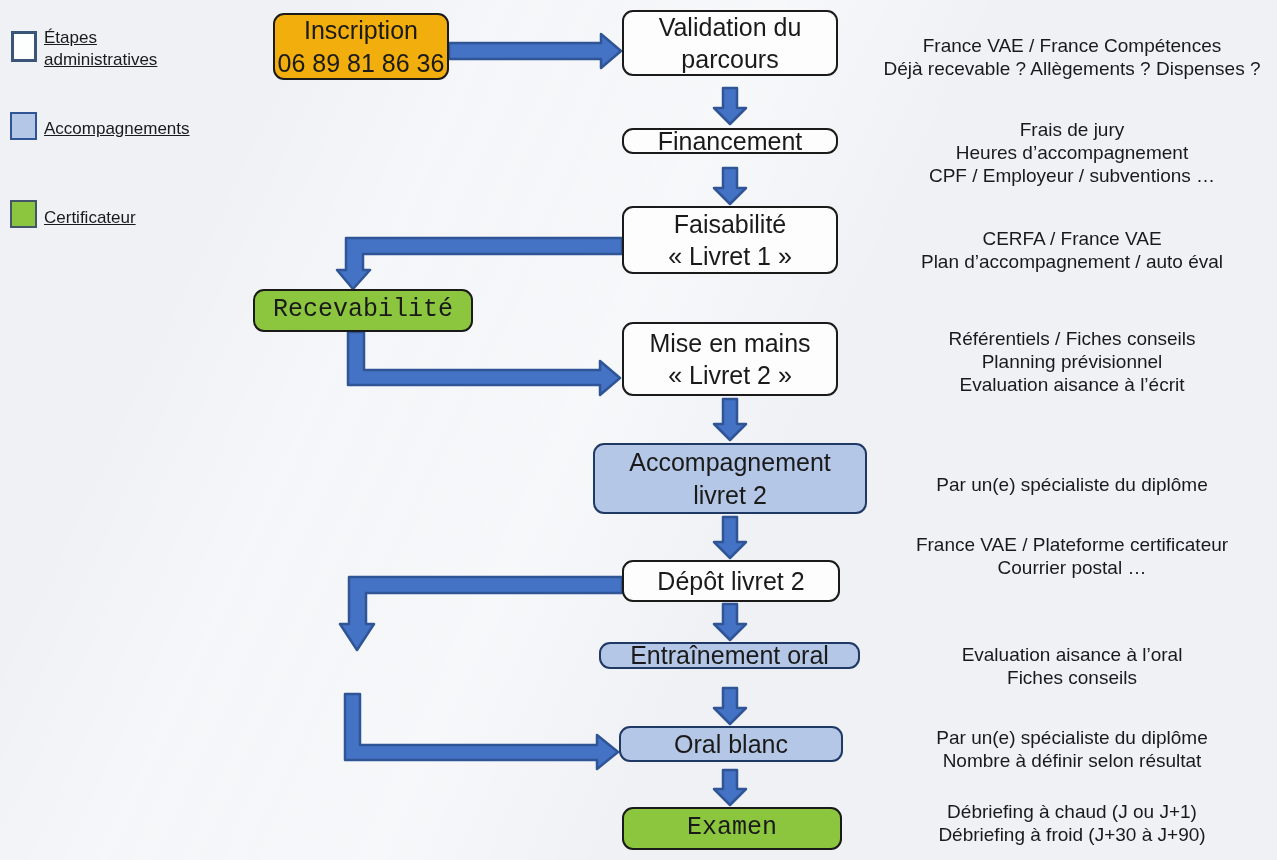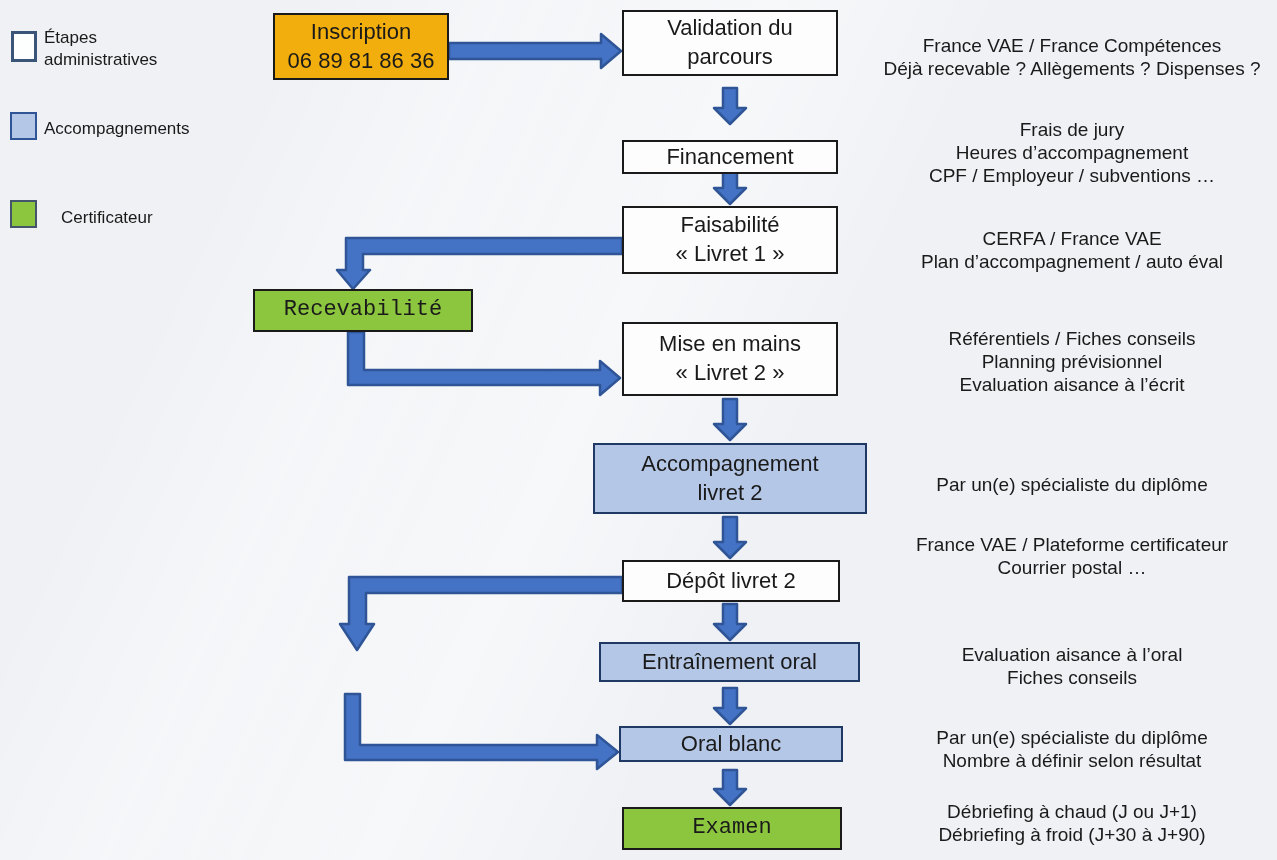--- a/index.html
+++ b/index.html
@@ -16,40 +16,40 @@
     background:
       linear-gradient(115deg, rgba(255,255,255,0) 30%, rgba(255,255,255,.5) 46%, rgba(255,255,255,0) 60%),
       linear-gradient(295deg, rgba(255,255,255,0) 55%, rgba(255,255,255,.4) 70%, rgba(255,255,255,0) 82%),
       var(--background);
   }
   .stage{position:absolute;inset:0;}
   svg.arrows{position:absolute;left:0;top:0;}
   polygon.arrow{fill:var(--arrow-fill);stroke:var(--arrow-stroke);stroke-width:2.5;stroke-linejoin:round;}
   .node{
     position:absolute;display:flex;flex-direction:column;align-items:center;justify-content:center;
-    text-align:left;font-size:22px;line-height:1.3;box-sizing:border-box;
+    text-align:left;font-size:25px;line-height:1.3;box-sizing:border-box;border-radius:11px;
   }
   .node span{display:block;}
   .node span:empty{display:none;}
   .node.admin{background:var(--admin-fill);border:2px solid var(--admin-border);}
   .node.accompagnement{background:var(--accompagnement-fill);border:2px solid var(--accompagnement-border);}
   .node.certificateur{background:var(--certificateur-fill);border:2px solid var(--certificateur-border);font-family:Liberation Mono, monospace;}
   .node.contact{background:var(--contact-fill);border:2px solid var(--admin-border);}
   .annotation{
     position:absolute;left:867px;width:410px;text-align:center;
     font-size:19px;line-height:23px;
   }
   .annotation span{display:block;}
   .annotation span:empty{display:none;}
   .swatch{box-sizing:border-box;position:absolute;}
   .swatch.admin{background:#FDFEFE;border:3px solid #3A5577;}
   .swatch.accompagnement{background:var(--accompagnement-fill);border:2.5px solid var(--arrow-stroke);}
   .swatch.certificateur{background:var(--certificateur-fill);border:2px solid #44546A;}
   .legend-label{position:absolute;font-size:17px;line-height:1.28;}
-  .legend-label span{display:block;}
+  .legend-label span{display:block;text-decoration:underline;}
   .legend-label span:empty{display:none;}
 </style>
 </head>
 <body>
 
 <div class="stage">
 
   <svg class="arrows" width="1277" height="860" viewBox="0 0 1277 860">
     <polygon class="arrow" points="449,43 601,43 601,34 621,51 601,68 601,59 449,59"></polygon>
     <polygon class="arrow" points="723,88 737,88 737,108 746,108 730,124 714,108 723,108"></polygon>
@@ -70,35 +70,35 @@
     <span>Étapes</span>
       <span>administratives</span>
   </div>
 
   <div class="swatch accompagnement" style="left:10px;top:112px;width:27px;height:28px"></div>
   <div class="legend-label" style="left:44px;top:118px">
     <span>Accompagnements</span>
   </div>
 
   <div class="swatch certificateur" style="left:10px;top:200px;width:27px;height:28px"></div>
-  <div class="legend-label" style="left:61px;top:207px">
+  <div class="legend-label" style="left:44px;top:207px">
     <span>Certificateur</span>
   </div>
 
   <div class="node contact" style="left:273px;top:13px;width:176px;height:67px">
     <span>Inscription</span>
       <span>06 89 81 86 36</span>
   </div>
 
   <div class="node admin" style="left:622px;top:10px;width:216px;height:66px">
     <span>Validation du</span>
       <span>parcours</span>
   </div>
 
-  <div class="node admin" style="left:622px;top:140px;width:216px;height:34px">
+  <div class="node admin" style="left:622px;top:128px;width:216px;height:26px">
     <span>Financement</span>
   </div>
 
   <div class="node admin" style="left:622px;top:206px;width:216px;height:68px">
     <span>Faisabilité</span>
       <span>« Livret 1 »</span>
   </div>
 
   <div class="node certificateur" style="left:253px;top:289px;width:220px;height:43px">
     <span>Recevabilité</span>
@@ -112,21 +112,21 @@
   <div class="node accompagnement" style="left:593px;top:443px;width:274px;height:71px">
     <span>Accompagnement</span>
       <span>livret 2</span>
   </div>
 
   <div class="node admin" style="left:622px;top:560px;width:218px;height:42px">
     <span>Dépôt livret 2</span>
   </div>
 
 
-  <div class="node accompagnement" style="left:599px;top:642px;width:261px;height:40px">
+  <div class="node accompagnement" style="left:599px;top:642px;width:261px;height:27px">
     <span>Entraînement oral</span>
   </div>
 
   <div class="node accompagnement" style="left:619px;top:726px;width:224px;height:36px">
     <span>Oral blanc</span>
   </div>
 
   <div class="node certificateur" style="left:622px;top:807px;width:220px;height:43px">
     <span>Examen</span>
   </div>

